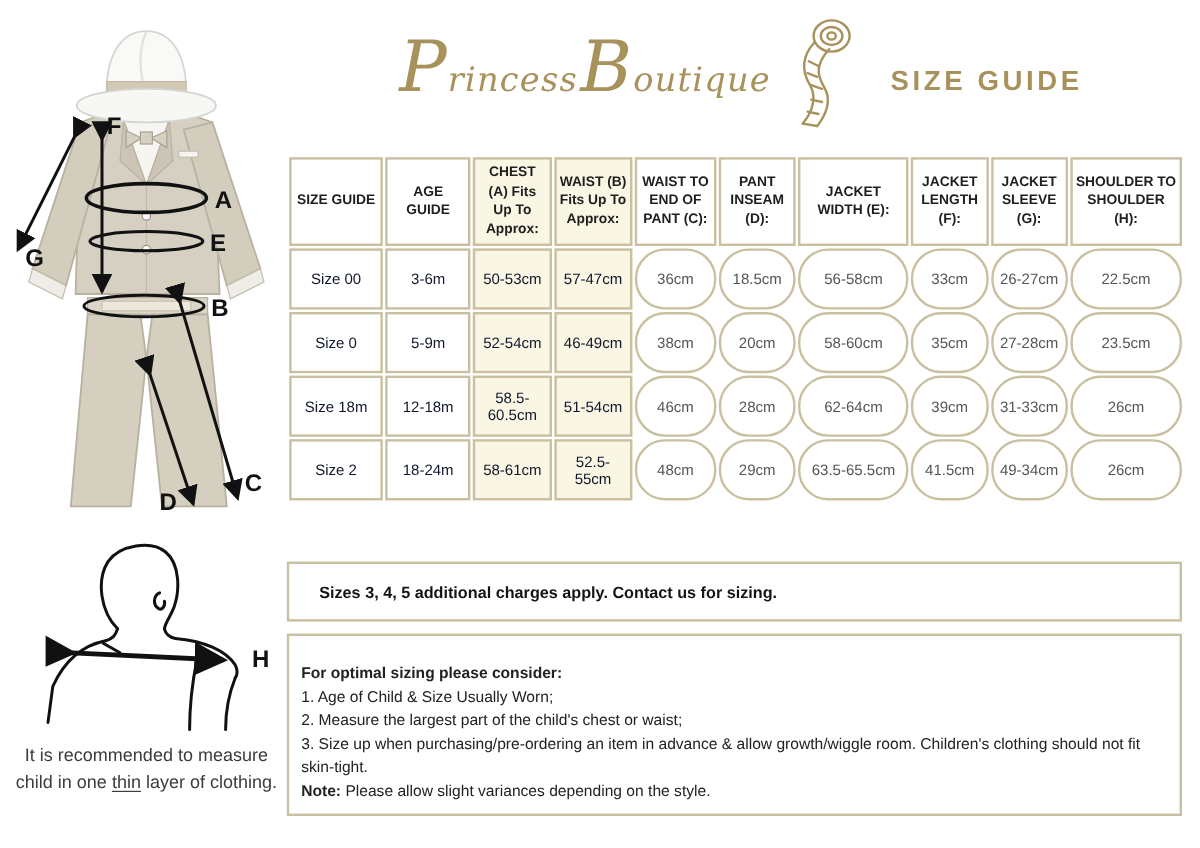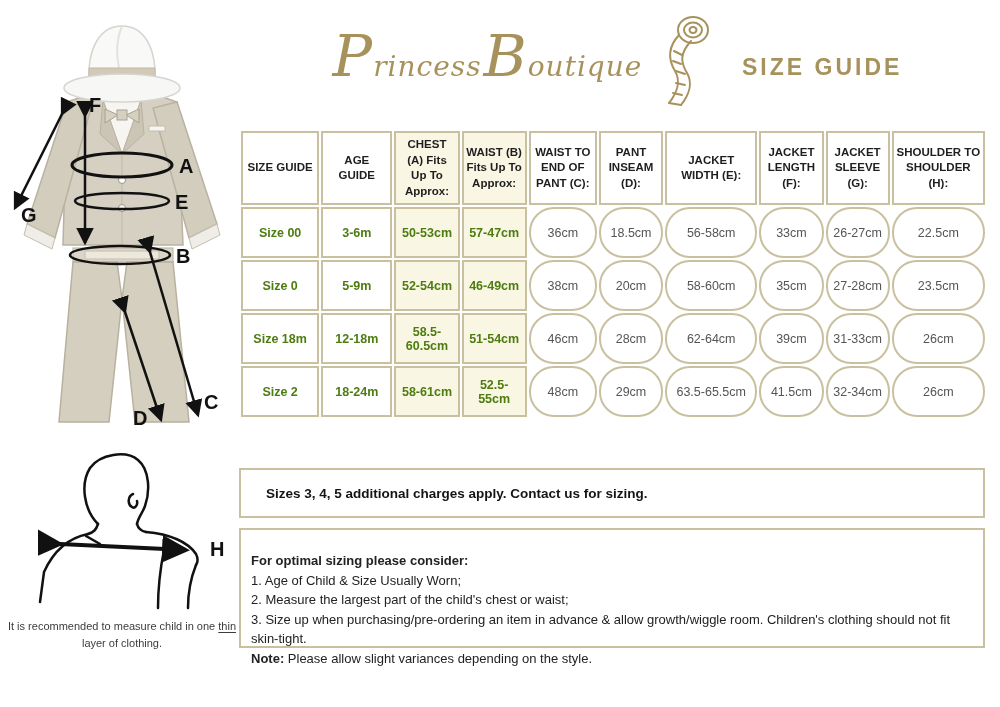--- a/index.html
+++ b/index.html
@@ -14,44 +14,44 @@
   .logo-word { display:inline-block; font-size:28px; letter-spacing:1px; }
   .logo-word::first-letter { font-size:2.1em; line-height:0.8; }
   .tape-icon-wrap { position:absolute; left:645px; top:13px; width:72px; height:95px; }
   .size-guide-title { position:absolute; left:742px; top:54px; font-size:23px; font-weight:800;
           letter-spacing:3px; color:#a8925c; }
 
   
   .suit-wrap { position:absolute; left:5px; top:12px; width:230px; height:450px; }
   .shoulder-wrap { position:absolute; left:38px; top:452px; width:195px; height:158px; }
   .measure-caption { position:absolute; left:6px; top:618px; width:232px; text-align:center;
-          font-size:11px; line-height:1.55; color:#3c3c3c; }
+          font-size:15px; line-height:1.55; color:#3c3c3c; }
   .measure-caption u { text-underline-offset:2px; }
 
   
   .size-table { position:absolute; left:239px; top:129px; width:748px;
           border-collapse:separate; border-spacing:2px; table-layout:fixed; }
   .size-table col:nth-child(1){width:78px;} .size-table col:nth-child(2){width:71px;}
   .size-table col:nth-child(3){width:65px;} .size-table col:nth-child(4){width:65px;}
   .size-table col:nth-child(5){width:68px;} .size-table col:nth-child(6){width:64px;}
   .size-table col:nth-child(7){width:92px;} .size-table col:nth-child(8){width:64px;}
   .size-table col:nth-child(9){width:64px;} .size-table col:nth-child(10){width:93px;}
   .cell { border:2px solid #c9c0a0; background:#fff; text-align:center; vertical-align:middle;
           padding:4px 2px; }
   .cell.hl { background:#faf6e4; }
   .cell.head { height:64px; font-size:11.5px; font-weight:700; color:#1e1e1e; line-height:1.35; }
   .cell.body-cell { height:51px; font-size:12.5px; }
-  .cell.strong { font-weight:700; color:#4d7c0f;margin-top:27px; }
+  .cell.strong { font-weight:400; color:#0f172a;margin-top:27px; }
   .cell.muted { font-weight:400; color:#555555;border-radius:25px; }
 
   
   .note-box-1 { position:absolute; left:239px; top:468px; width:746px; height:50px;
           border:2px solid #c9c0a0; display:flex; align-items:center; padding-left:25px;
           font-size:13.5px; font-weight:700; color:#141414; }
-  .note-box-2 { position:absolute; left:239px; top:528px; width:746px; height:120px;
+  .note-box-2 { position:absolute; left:239px; top:528px; width:746px; height:152px;
           border:2px solid #c9c0a0; padding:21px 10px 0 10px; font-size:13px; line-height:1.5;
           color:#222222; }
   .note-box-2 .bold { font-weight:700; }
 
   svg text { font-family:"Liberation Sans", sans-serif; font-weight:700; }
 </style>
 </head>
 <body>
 
 <div class="page">
@@ -229,21 +229,21 @@
         </tr>
         <tr>
           <td class="cell body-cell strong">Size 2</td>
           <td class="cell body-cell strong">18-24m</td>
           <td class="cell body-cell hl strong">58-61cm</td>
           <td class="cell body-cell hl strong">52.5-55cm</td>
           <td class="cell body-cell muted">48cm</td>
           <td class="cell body-cell muted">29cm</td>
           <td class="cell body-cell muted">63.5-65.5cm</td>
           <td class="cell body-cell muted">41.5cm</td>
-          <td class="cell body-cell muted">32-34cm</td>
+          <td class="cell body-cell muted">49-34cm</td>
           <td class="cell body-cell muted">26cm</td>
         </tr>
       </tbody>
   </table>
 
   <div class="note-box-1">
     <span>Sizes 3, 4, 5 additional charges apply. Contact us for sizing.</span>
   </div>
 
   <div class="note-box-2">

